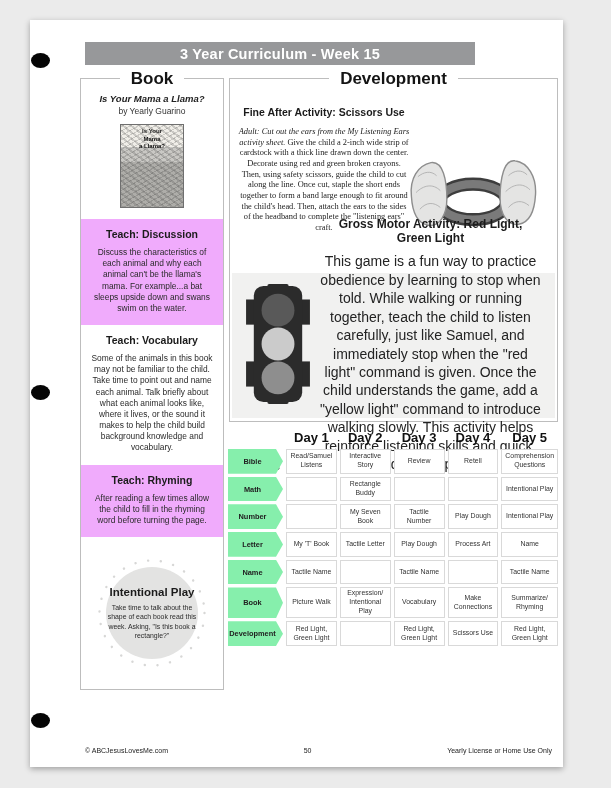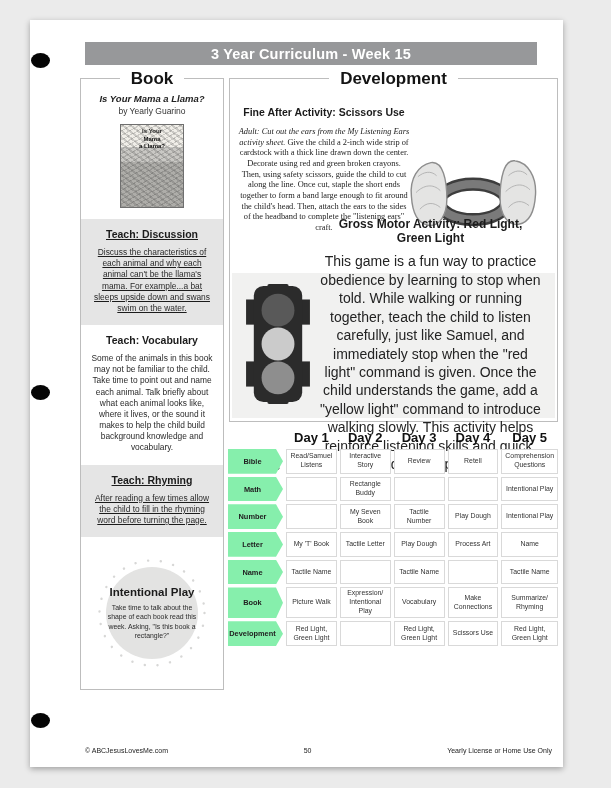--- a/index.html
+++ b/index.html
@@ -12,21 +12,21 @@
   .sheet{
     position:absolute;left:30px;top:20px;width:533px;height:747px;
     background:#ffffff;box-shadow:0 2px 6px rgba(0,0,0,.32);
   }
   .hole{position:absolute;width:19px;height:15px;background:#050505;border-radius:50%;}
   .hole.h1{left:31px;top:53px;}
   .hole.h2{left:31px;top:385px;}
   .hole.h3{left:31px;top:713px;}
 
   .header-bar{
-    position:absolute;left:55px;top:22px;width:452px;height:23px;
+    position:absolute;left:55px;top:22px;width:390px;height:23px;
     background:#97989a;color:#ffffff;display:flex;align-items:center;justify-content:center;
     font-weight:bold;font-size:14.5px;letter-spacing:.2px;
   }
 
   .panel{position:absolute;border:1px solid #bdbdbd;background:#fff;}
   .legend{position:absolute;top:-10px;left:0;right:0;text-align:center;line-height:19px;}
   .legend span{background:#fff;padding:0 11px;font-weight:bold;font-size:17px;color:#141414;}
 
   
   .book-panel{left:50px;top:58px;width:142px;height:610px;display:flex;flex-direction:column;}
@@ -36,21 +36,21 @@
   .cover{
     width:62px;height:82px;margin:8px auto 11px;border:1px solid #6f6f6f;position:relative;
     background:
       repeating-linear-gradient(37deg, rgba(70,70,70,.22) 0 2px, transparent 2px 5px),
       repeating-linear-gradient(-29deg, rgba(40,40,40,.18) 0 1px, transparent 1px 4px),
       linear-gradient(180deg,#f0eee8 0 27%,#c9c8c4 27% 45%,#aeada9 45% 100%);
   }
   .cover-txt{position:absolute;top:3px;left:0;right:0;text-align:center;
     font-size:6px;font-weight:bold;line-height:1.25;color:#101010;}
   .teach{text-align:center;padding:9px 9px 11px;}
-  .teach.shaded{background:#e5e5e5;text-decoration:underline;}
+  .teach.shaded{background:#f0abfc;}
   .teach-h{font-weight:bold;font-size:10.5px;margin-bottom:7px;color:#1b1b1b;}
   .teach-p{font-size:8.4px;line-height:1.33;color:#2a2a2a;}
   .badge-wrap{flex:1;display:flex;align-items:center;justify-content:center;}
   .badge{position:relative;width:124px;height:124px;}
   .badge svg{position:absolute;inset:0;}
   .badge-text{position:absolute;inset:0;display:flex;flex-direction:column;align-items:center;justify-content:center;text-align:center;padding:0 16px;}
   .badge-title{font-size:11.5px;font-weight:bold;margin-bottom:5px;color:#1b1b1b;}
   .badge-body{font-size:6.9px;line-height:1.35;color:#2a2a2a;}
 
   

